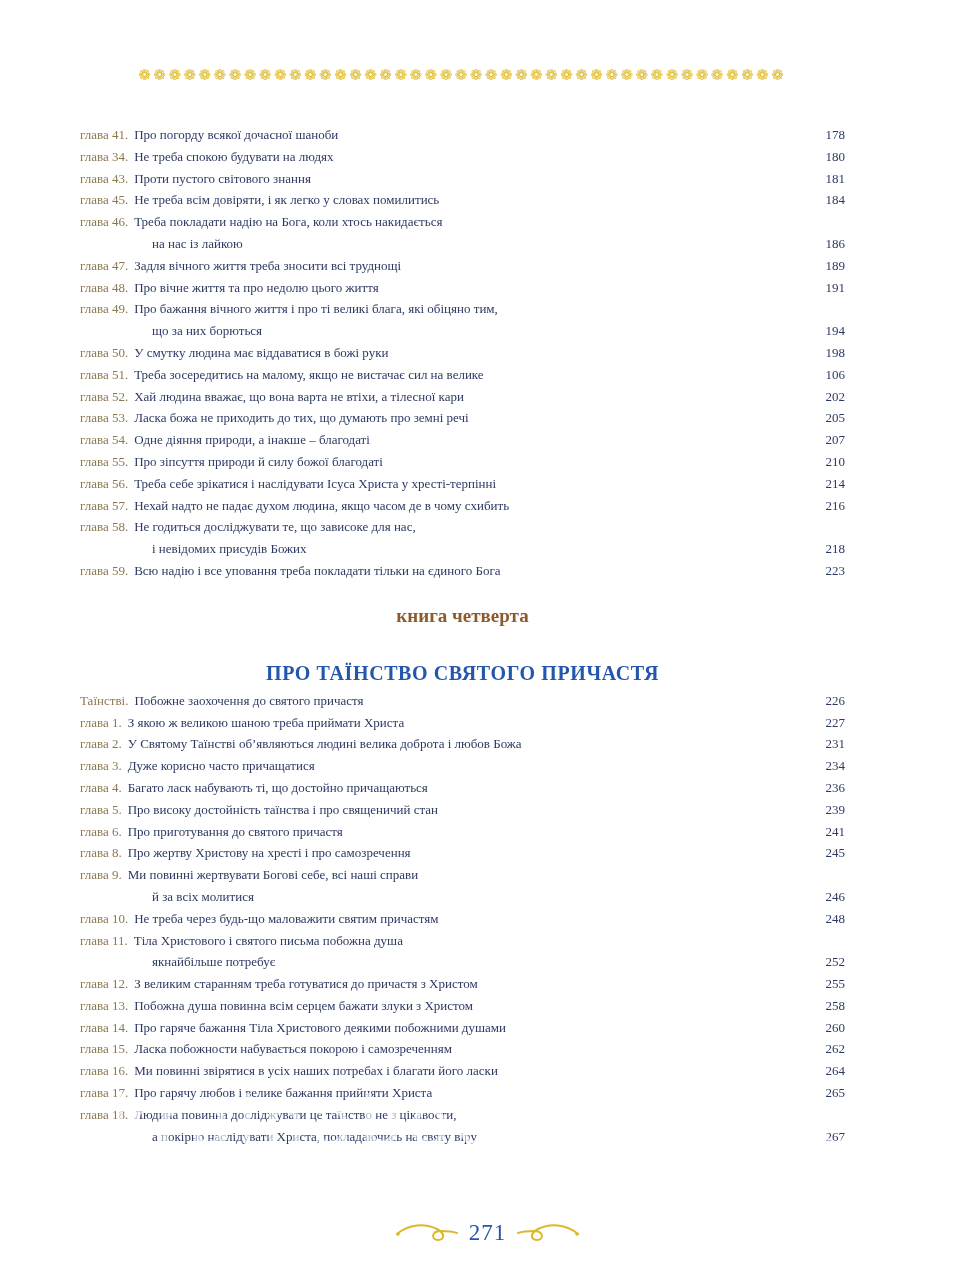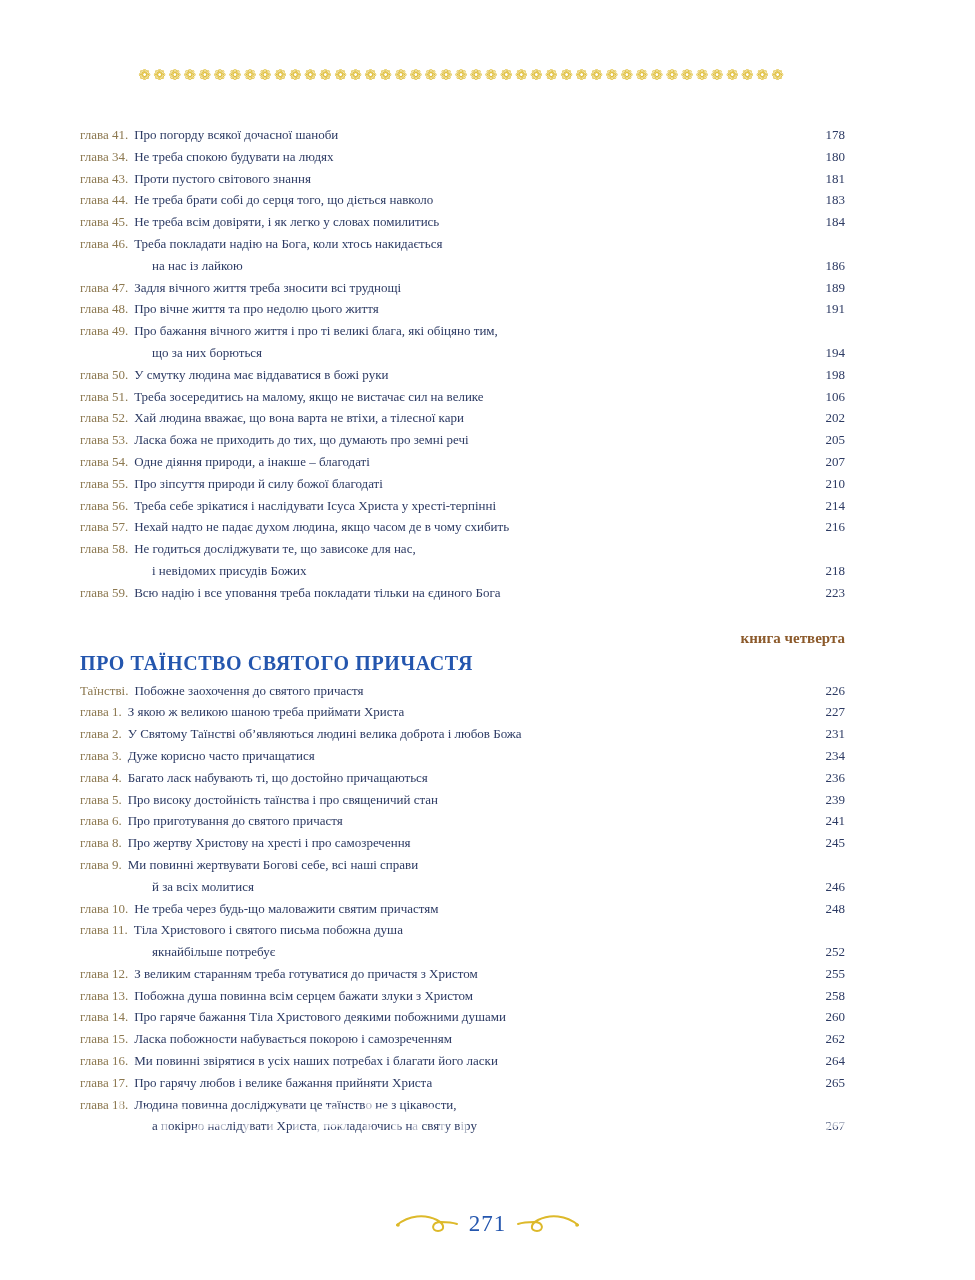--- a/index.html
+++ b/index.html
@@ -37,38 +37,40 @@
     align-items:baseline;
     font-size:13px;
     line-height:21.8px;
   }
   .toc-left{flex:1 1 auto;}
   .toc-row.cont .toc-left{padding-left:72px;}
   .toc-label{color:var(--label);margin-right:6px;}
   .toc-title{color:var(--body);}
   .toc-page{flex:0 0 auto;margin-left:32px;color:var(--body);}
   .kicker{
-    text-align:right;
+    text-align:center;
     color:var(--kicker);
     font-weight:bold;
-    font-size:15px;
+    font-size:19px;
     margin-top:22px;
     line-height:24px;
   }
   .section-title{
+    text-align:center;
     color:var(--heading);
     font-weight:bold;
     font-size:20px;
     letter-spacing:0.6px;
     line-height:26px;
     margin-bottom:4px;
+    margin-top:32px;
   }
   .footer{
     position:absolute;
-    left:0;right:0;bottom:43px;
+    left:0;right:0;bottom:34px;
     display:flex;
     justify-content:center;
     align-items:center;
     gap:10px;
   }
   .pagenum{
     color:var(--heading);
     font-size:23px;
     letter-spacing:1px;
   }
@@ -105,26 +107,20 @@
       <div class="toc-entry">
         <div class="toc-row">
           <span class="toc-left"><span class="toc-label">глава 34.</span><span class="toc-title">Не треба спокою будувати на людях</span></span>
           <span class="toc-page">180</span>
         </div>
       </div>
       <div class="toc-entry">
         <div class="toc-row">
           <span class="toc-left"><span class="toc-label">глава 43.</span><span class="toc-title">Проти пустого світового знання</span></span>
           <span class="toc-page">181</span>
-        </div>
-      </div>
-      <div class="toc-entry">
-        <div class="toc-row">
-          <span class="toc-left"><span class="toc-label">глава 44.</span><span class="toc-title">Не треба брати собі до серця того, що діється навколо</span></span>
-          <span class="toc-page">183</span>
         </div>
       </div>
       <div class="toc-entry">
         <div class="toc-row">
           <span class="toc-left"><span class="toc-label">глава 45.</span><span class="toc-title">Не треба всім довіряти, і як легко у словах помилитись</span></span>
           <span class="toc-page">184</span>
         </div>
       </div>
       <div class="toc-entry">
         <div class="toc-row">

